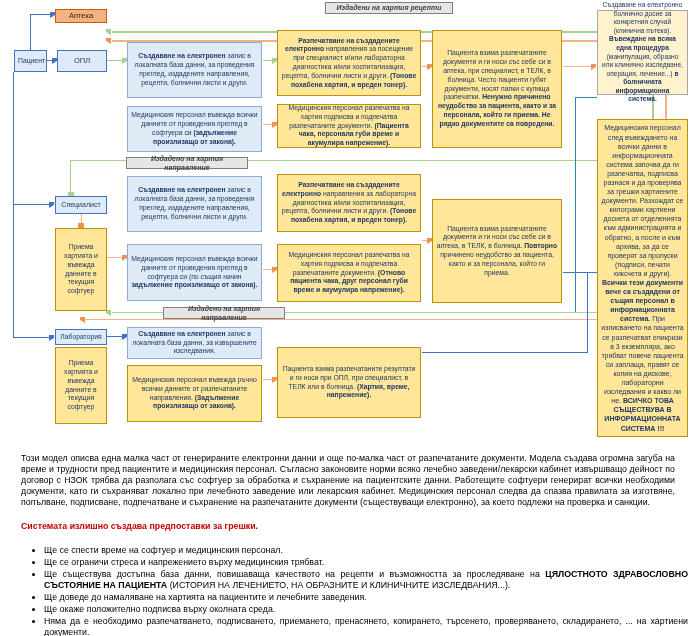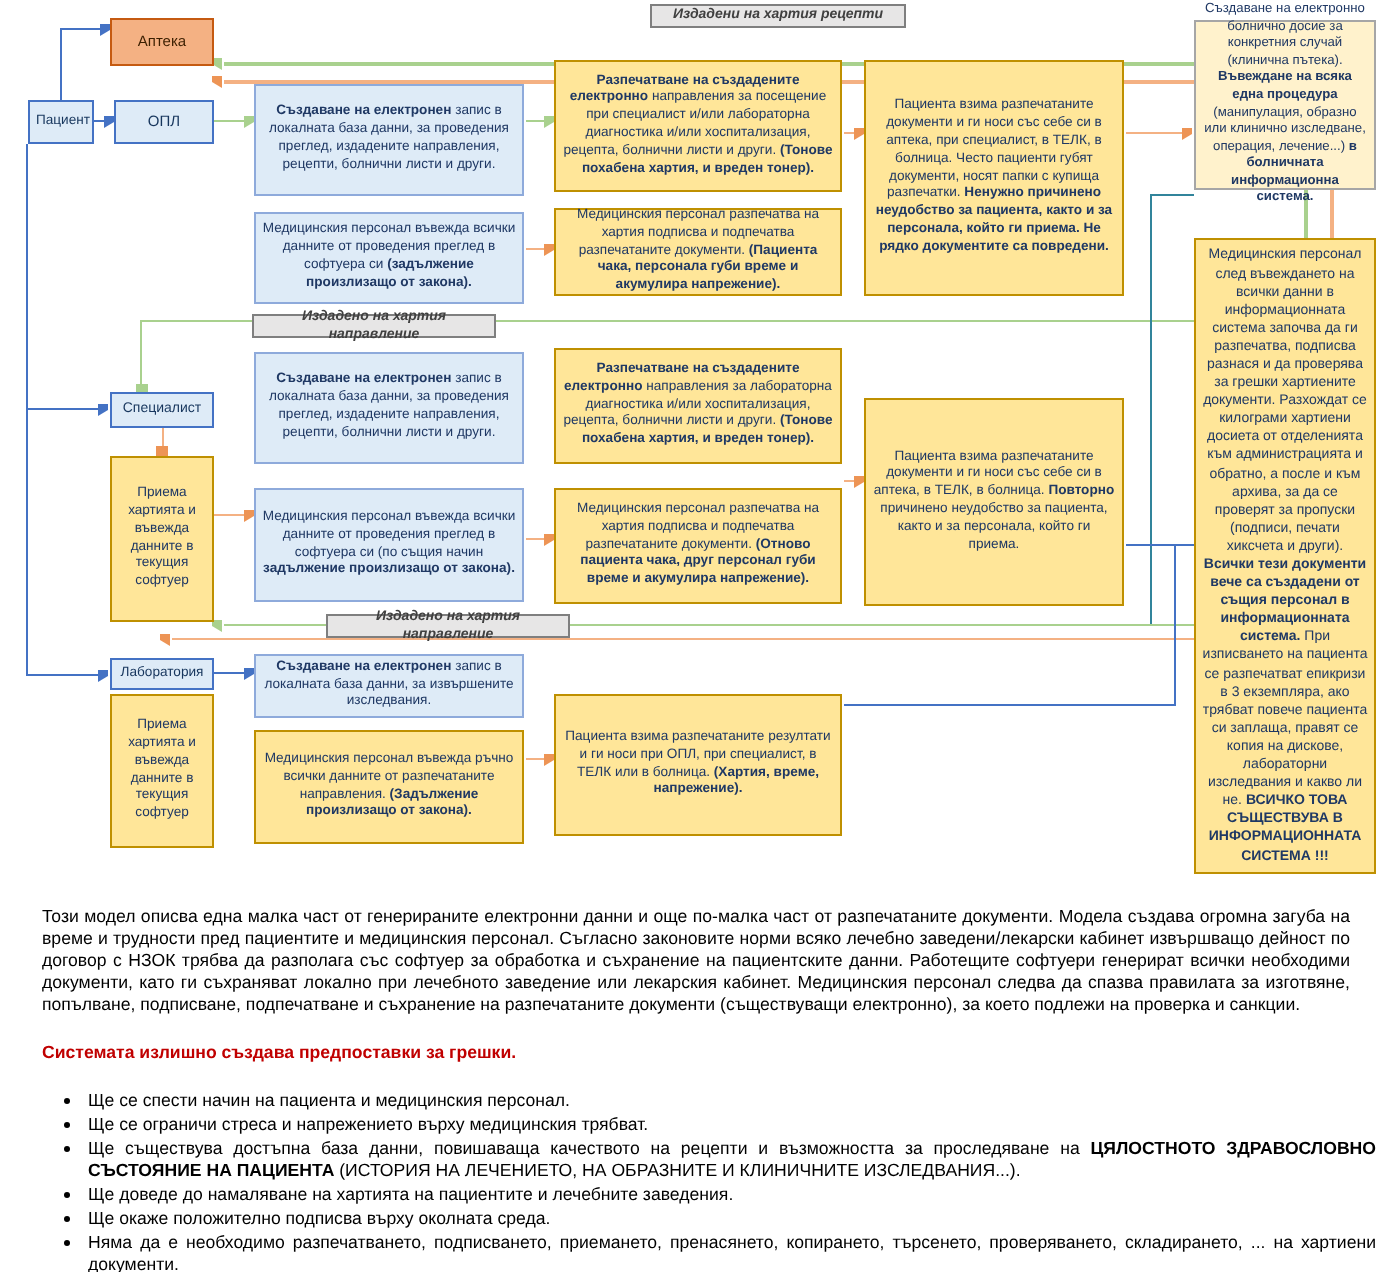--- a/index.html
+++ b/index.html
@@ -135,21 +135,21 @@
   <div class="box band" style="left:325px;top:2px;width:128px;height:12px;">
       <span class="inner">Издадени на хартия рецепти</span>
     </div>
   <div class="box band" style="left:126px;top:157px;width:122px;height:12px;">
       <span class="inner">Издадено на хартия направление</span>
     </div>
   <div class="box band" style="left:163px;top:307px;width:122px;height:12px;">
       <span class="inner">Издадено на хартия направление</span>
     </div>
 
-  <div class="box orangebox" style="left:55px;top:9px;width:52px;height:24px;font-weight:normal;">
+  <div class="box orangebox" style="left:55px;top:9px;width:52px;height:14px;font-weight:normal;">
       <span class="inner">Аптека</span>
     </div>
   <div class="box actor" style="left:14px;top:50px;width:33px;height:22px;font-size:6.8px;">
       <span class="inner">Пациент</span>
     </div>
   <div class="box actor" style="left:57px;top:50px;width:50px;height:22px;">
       <span class="inner">ОПЛ</span>
     </div>
   <div class="box actor" style="left:55px;top:196px;width:52px;height:18px;font-size:7px;">
       <span class="inner">Специалист</span>
@@ -210,21 +210,21 @@
       <span class="inner"><span>Създаване на електронно болнично досие за конкретния случай (клинична пътека). </span><b>Въвеждане на всяка една процедура</b><span> (манипулация, образно или клинично изследване, операция, лечение...) </span><b>в болничната информационна система.</b></span>
     </div>
   <div class="box yellow" style="left:597px;top:119px;width:91px;height:318px;font-size:7px;align-items:flex-start;">
       <span class="inner"><span>Медицинския персонал след въвеждането на всички данни в информационната система започва да ги разпечатва, подписва разнася и да проверява за грешки хартиените документи. Разхождат се килограми хартиени досиета от отделенията към администрацията и обратно, а после и към архива, за да се проверят за пропуски (подписи, печати хиксчета и други). </span><b>Всички тези документи вече са създадени от същия персонал в информационната система.</b><span> При изписването на пациента се разпечатват епикризи в 3 екземпляра, ако трябват повече пациента си заплаща, правят се копия на дискове, лабораторни изследвания и какво ли не. </span><b>ВСИЧКО ТОВА СЪЩЕСТВУВА В ИНФОРМАЦИОННАТА СИСТЕМА !!!</b></span>
     </div>
 
   <div id="footer">
     <p>Този модел описва една малка част от генерираните електронни данни и още по-малка част от разпечатаните документи. Модела създава огромна загуба на време и трудности пред пациентите и медицинския персонал. Съгласно законовите норми всяко лечебно заведени/лекарски кабинет извършващо дейност по договор с НЗОК трябва да разполага със софтуер за обработка и съхранение на пациентските данни. Работещите софтуери генерират всички необходими документи, като ги съхраняват локално при лечебното заведение или лекарския кабинет. Медицинския персонал следва да спазва правилата за изготвяне, попълване, подписване, подпечатване и съхранение на разпечатаните документи (съществуващи електронно), за което подлежи на проверка и санкции.</p>
     <p class="redtext">Системата излишно създава предпоставки за грешки.</p>
     <ul>
-      <li><span>Ще се спести начин на пациента и медицинския персонал.</span></li>
+      <li><span>Ще се спести време на софтуер и медицинския персонал.</span></li>
       <li><span>Ще се ограничи стреса и напрежението върху медицинския трябват.</span></li>
       <li><span>Ще съществува достъпна база данни, повишаваща качеството на рецепти и възможността за проследяване на </span><b>ЦЯЛОСТНОТО ЗДРАВОСЛОВНО СЪСТОЯНИЕ НА ПАЦИЕНТА</b><span> (ИСТОРИЯ НА ЛЕЧЕНИЕТО, НА ОБРАЗНИТЕ И КЛИНИЧНИТЕ ИЗСЛЕДВАНИЯ...).</span></li>
       <li><span>Ще доведе до намаляване на хартията на пациентите и лечебните заведения.</span></li>
       <li><span>Ще окаже положително подписва върху околната среда.</span></li>
       <li><span>Няма да е необходимо разпечатването, подписването, приемането, пренасянето, копирането, търсенето, проверяването, складирането, ... на хартиени документи.</span></li>
     </ul>
 
   </div>
 
 </div>

